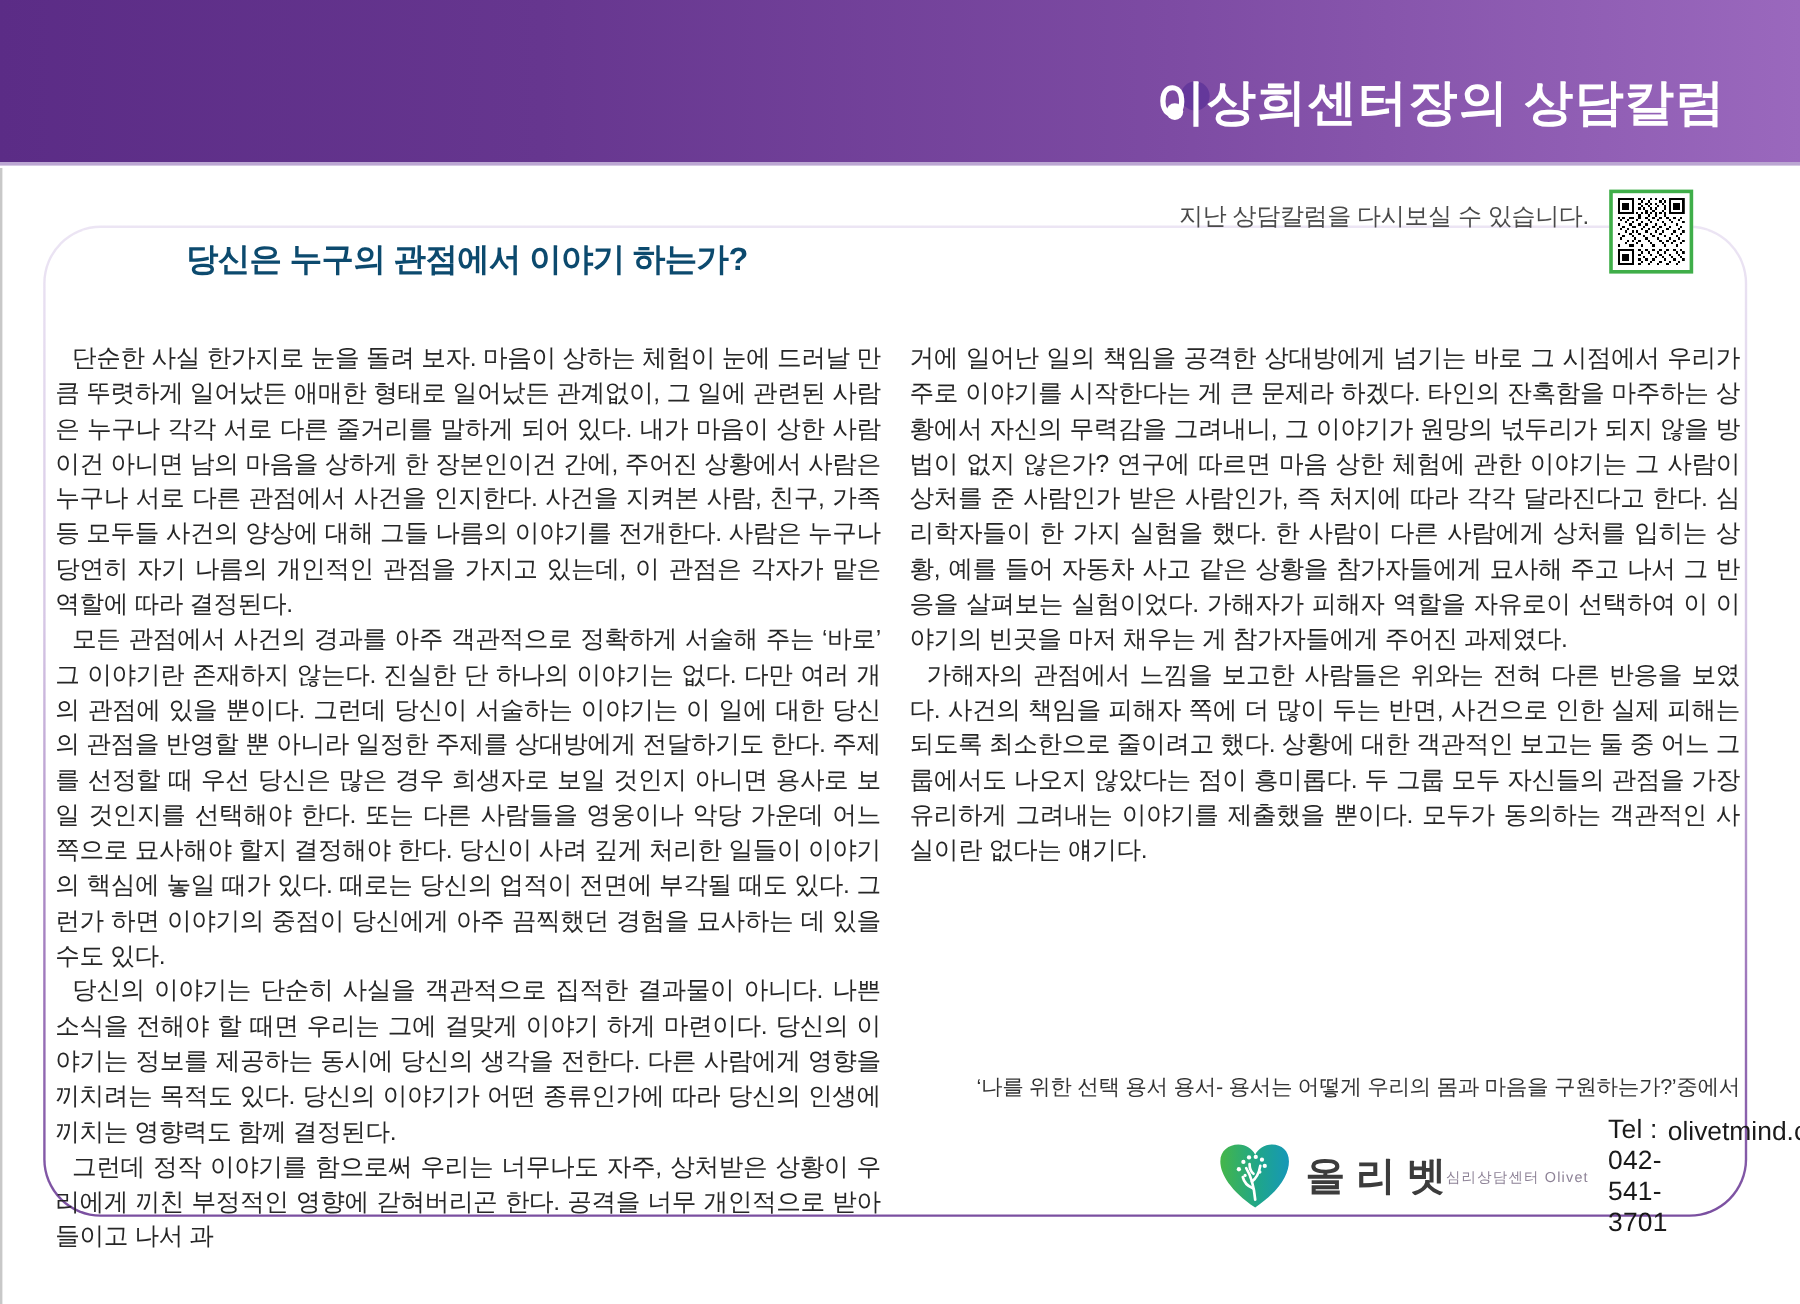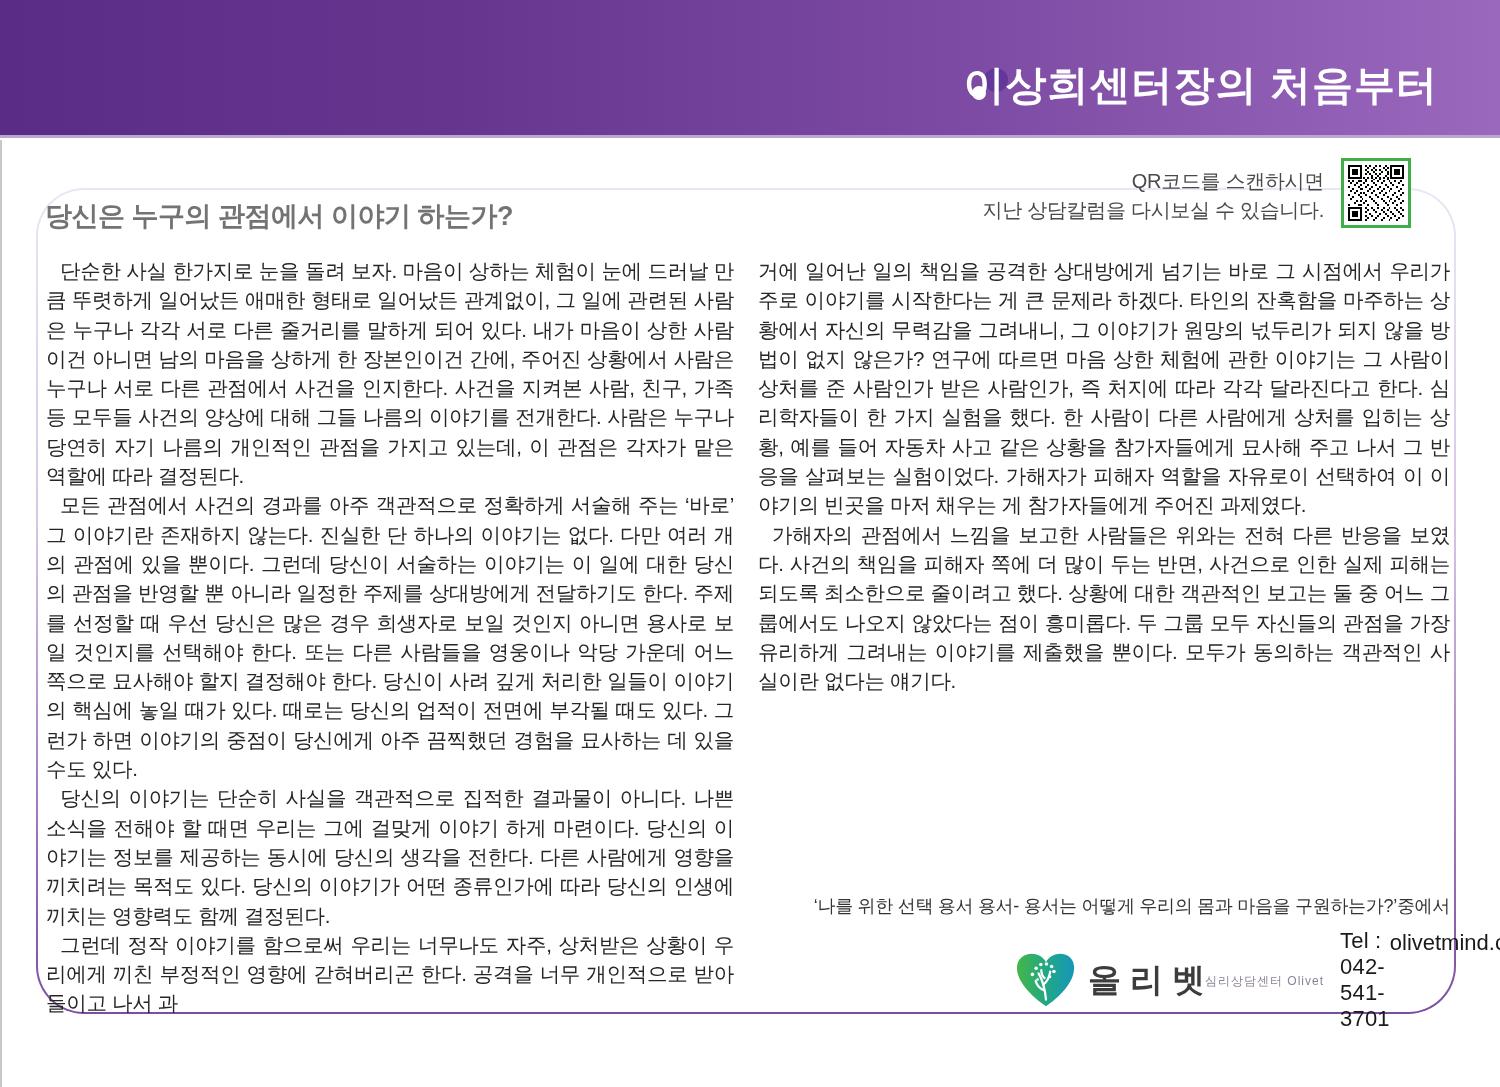--- a/index.html
+++ b/index.html
@@ -25,23 +25,23 @@
   .content-box-inner{position:absolute;left:2px;top:2px;right:2px;bottom:2px;background:#ffffff;border-radius:46px;}
 
   
   .qr-caption{position:absolute;right:176px;top:167px;text-align:right;font-size:20px;line-height:29px;
     color:#4a4a4a;letter-spacing:-0.3px;}
   .qr{position:absolute;left:1341px;top:158px;width:70px;height:70px;background:#ffffff;
     border:3px solid #3fae49;box-sizing:border-box;padding:4px;}
   .qr svg{display:block;width:100%;height:100%;}
 
   
-  .article-title{position:absolute;left:45px;top:198px;width:688px;margin:0;text-align:left;
-    font-size:27px;font-weight:700;color:#737373;letter-spacing:-0.5px;}
-  .col{position:absolute;top:256px;width:688px;}
+  .article-title{position:absolute;left:45px;top:198px;width:688px;margin:0;text-align:center;
+    font-size:27px;font-weight:700;color:#0c4a6e;letter-spacing:-0.5px;}
+  .col{position:absolute;top:284px;width:688px;}
   .col-left{left:46px;}
   .col-right{left:758px;width:692px;}
   .col p{margin:0;font-size:20.5px;line-height:29.3px;color:#262626;text-align:justify;
     letter-spacing:-0.3px;word-break:normal;}
   .col p.indent{text-indent:14px;}
   .attribution{position:absolute;left:758px;top:894px;width:692px;text-align:right;
     font-size:18px;color:#333333;letter-spacing:-0.3px;}
 
   
   .footer{position:absolute;left:1016px;top:928px;display:flex;align-items:center;}
@@ -54,31 +54,30 @@
   .web{font-size:22px;color:#1a1a1a;margin-top:2px;}
 </style>
 </head>
 <body>
 
 <div id="page">
 
   <div class="header">
     <span class="dot dot-dark"></span>
     <span class="dot dot-white"></span>
-    <div class="header-title">이상희센터장의 처음부터</div>
+    <div class="header-title">이상희센터장의 상담칼럼</div>
   </div>
 
   <div class="scan-edge"></div>
 
   <div class="content-box">
     <div class="content-box-inner"></div>
   </div>
 
   <div class="qr-caption">
-    <div>QR코드를 스캔하시면</div>
     <div>지난 상담칼럼을 다시보실 수 있습니다.</div>
   </div>
 
   <div class="qr">
     <svg viewBox="0 0 29 29" shape-rendering="crispEdges" aria-hidden="true">
       <g fill="#000000">
         <path d="M0 0h7v7H0z M22 0h7v7h-7z M0 22h7v7H0z" fill="#000"></path>
         <path d="M1 1h5v5H1z M23 1h5v5h-5z M1 23h5v5H1z" fill="#fff"></path>
         <path d="M2 2h3v3H2z M24 2h3v3h-3z M2 24h3v3H2z" fill="#000"></path>
         <path d="M9 0h1v1H9z M11 0h1v1h-1z M14 0h1v1h-1z M16 0h1v1h-1z M19 0h1v1h-1z

